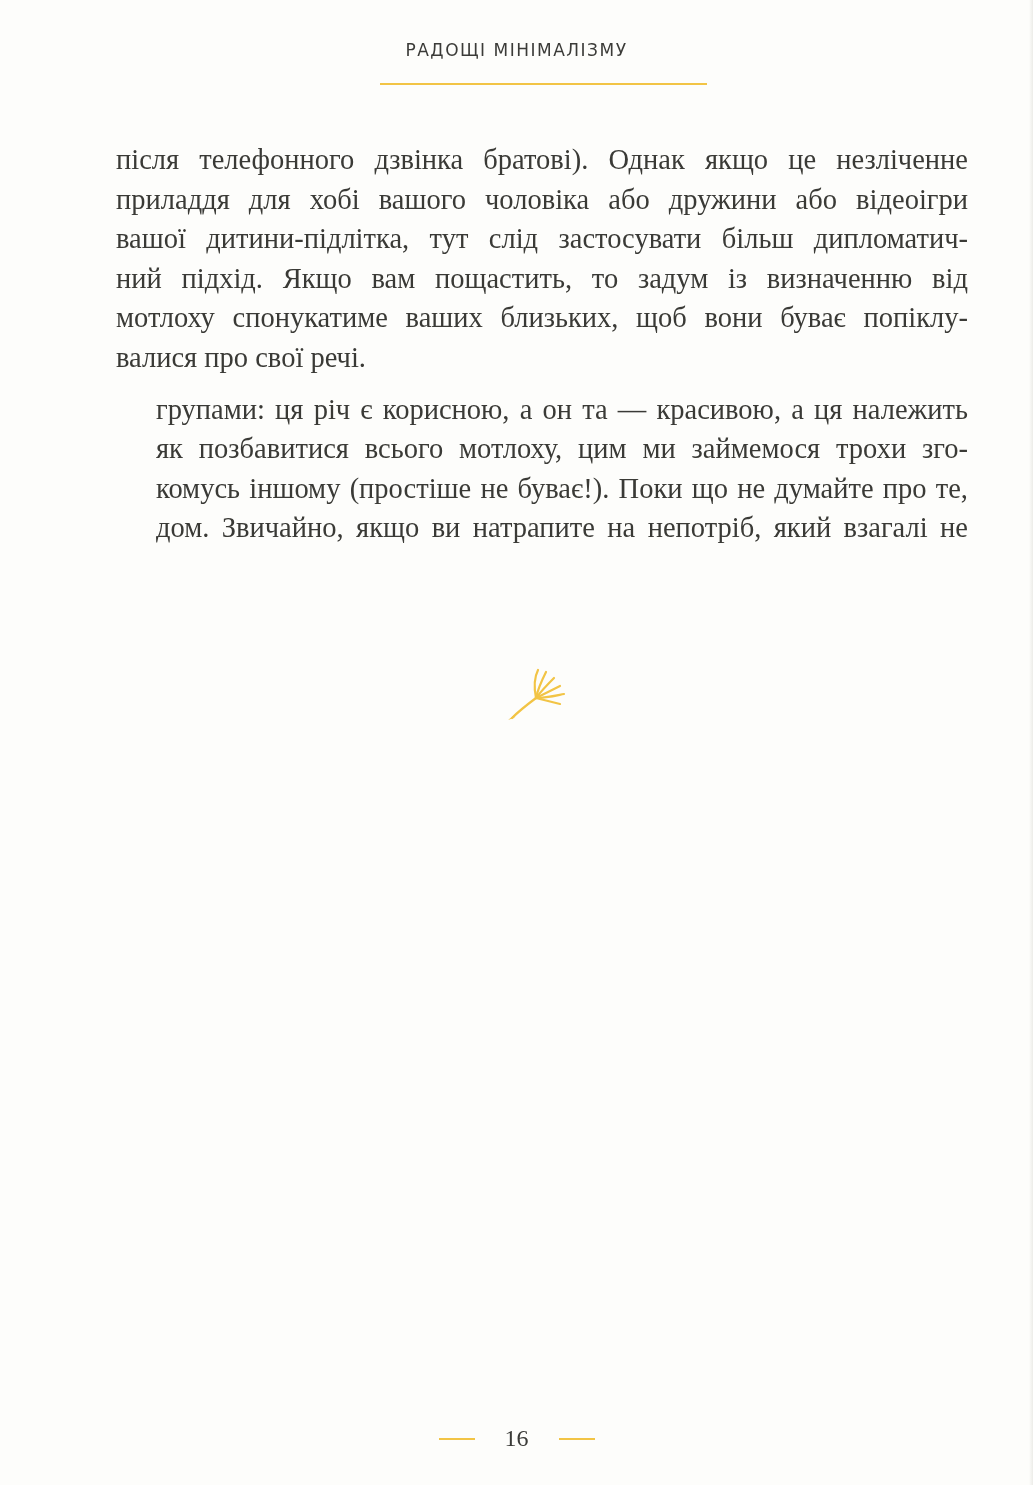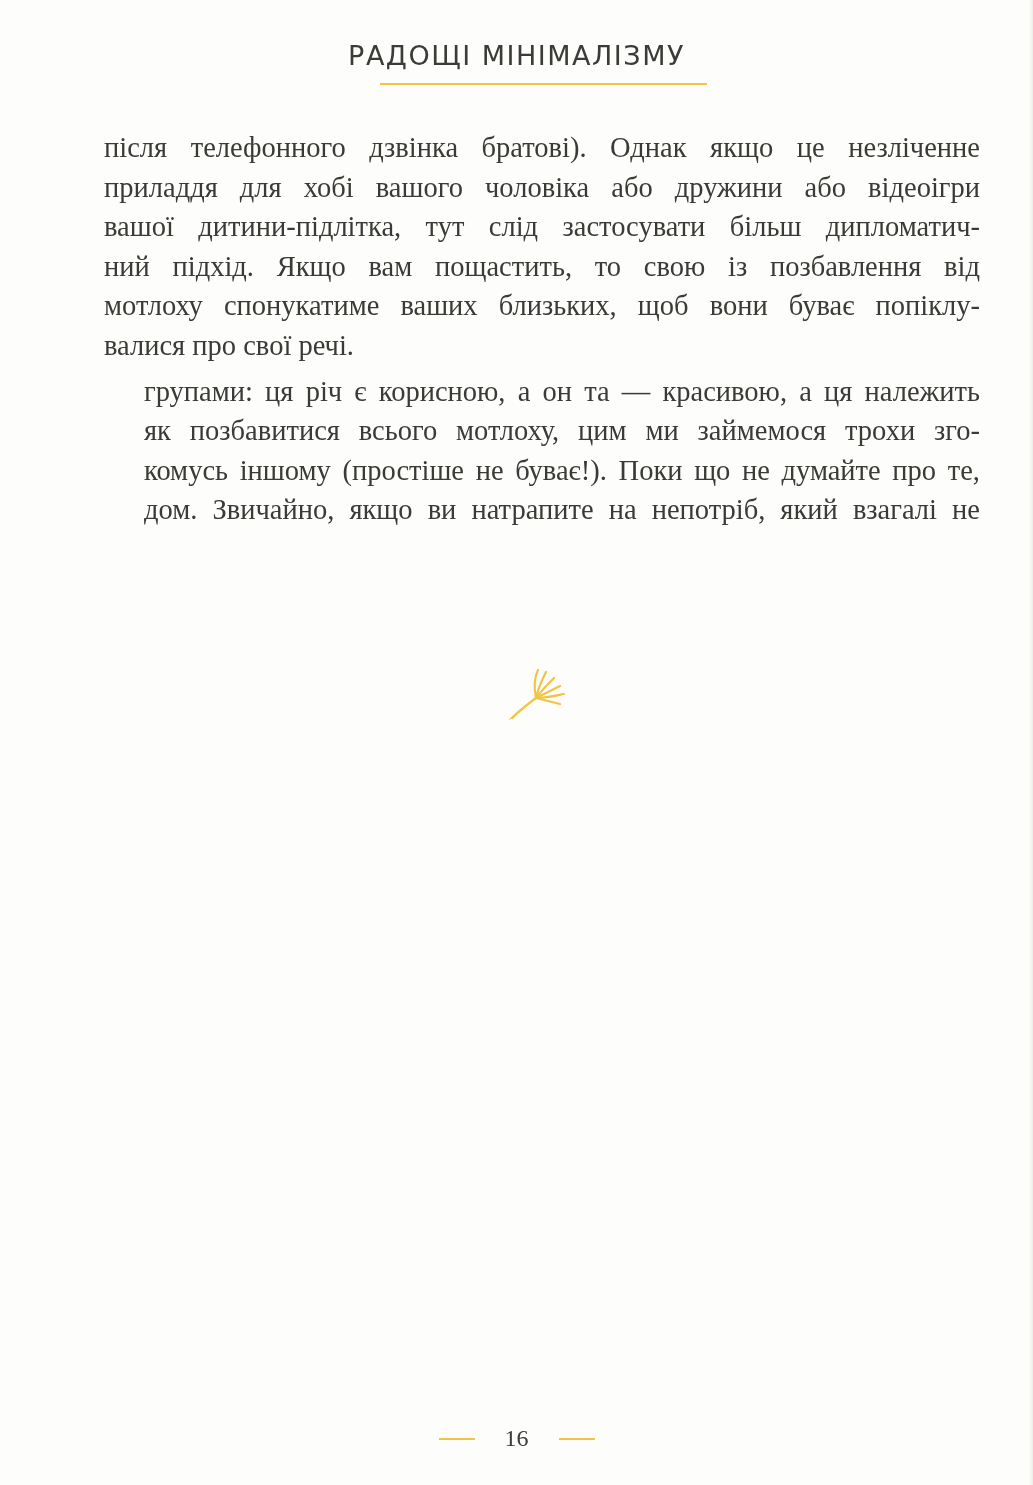--- a/index.html
+++ b/index.html
@@ -22,21 +22,21 @@
     .running-header {
       position: absolute;
       top: 40px;
       left: 0;
       width: 1033px;
       text-align: center;
     }
     .running-header-title {
       display: inline-block;
       font-family: "DejaVu Sans", "Liberation Sans", sans-serif;
-      font-size: 27px;
+      font-size: 17px;
       letter-spacing: 1.5px;
       color: #3b3b38;
       font-weight: normal;
       padding: 0 4px;
     }
     .header-rule {
       position: absolute;
       top: 83px;
       left: 380px;
       width: 327px;
@@ -46,21 +46,21 @@
     .body-text {
       position: absolute;
       top: 128px;
       left: 104px;
       width: 876px;
       font-size: 28.5px;
       line-height: 39.6px;
       text-align: justify;
     }
     .body-text p {
-      margin: 0;
+      margin: 12px;
       font-family: Liberation Serif, serif;
     }
     .body-text p.indent {
       text-indent: 40px;
       margin-top: 6px;
     }
     .line {
       display: block;
       text-align: justify;
       text-align-last: justify;
@@ -114,21 +114,21 @@
   <div class="running-header">
     <span class="running-header-title">РАДОЩІ МІНІМАЛІЗМУ</span>
   </div>
   <div class="header-rule"></div>
 
   <div class="body-text">
     <p>
       <span class="line">після телефонного дзвінка братові). Однак якщо це незліченне</span>
       <span class="line">приладдя для хобі вашого чоловіка або дружини або відеоігри</span>
       <span class="line">вашої дитини-підлітка, тут слід застосувати більш дипломатич-</span>
-      <span class="line">ний підхід. Якщо вам пощастить, то свою із позбавлення від</span>
+      <span class="line">ний підхід. Якщо вам пощастить, то задум із визначенню від</span>
       <span class="line">мотлоху спонукатиме ваших близьких, щоб вони буває попіклу-</span>
       <span class="line last">валися про свої речі.</span>
     </p>
     <p class="indent">
       <span class="line">групами: ця річ є корисною, а он та — красивою, а ця належить</span>
       <span class="line">як позбавитися всього мотлоху, цим ми займемося трохи зго-</span>
       <span class="line">комусь іншому (простіше не буває!). Поки що не думайте про те,</span>
       <span class="line">дом. Звичайно, якщо ви натрапите на непотріб, який взагалі не</span>
     </p>
   </div>

